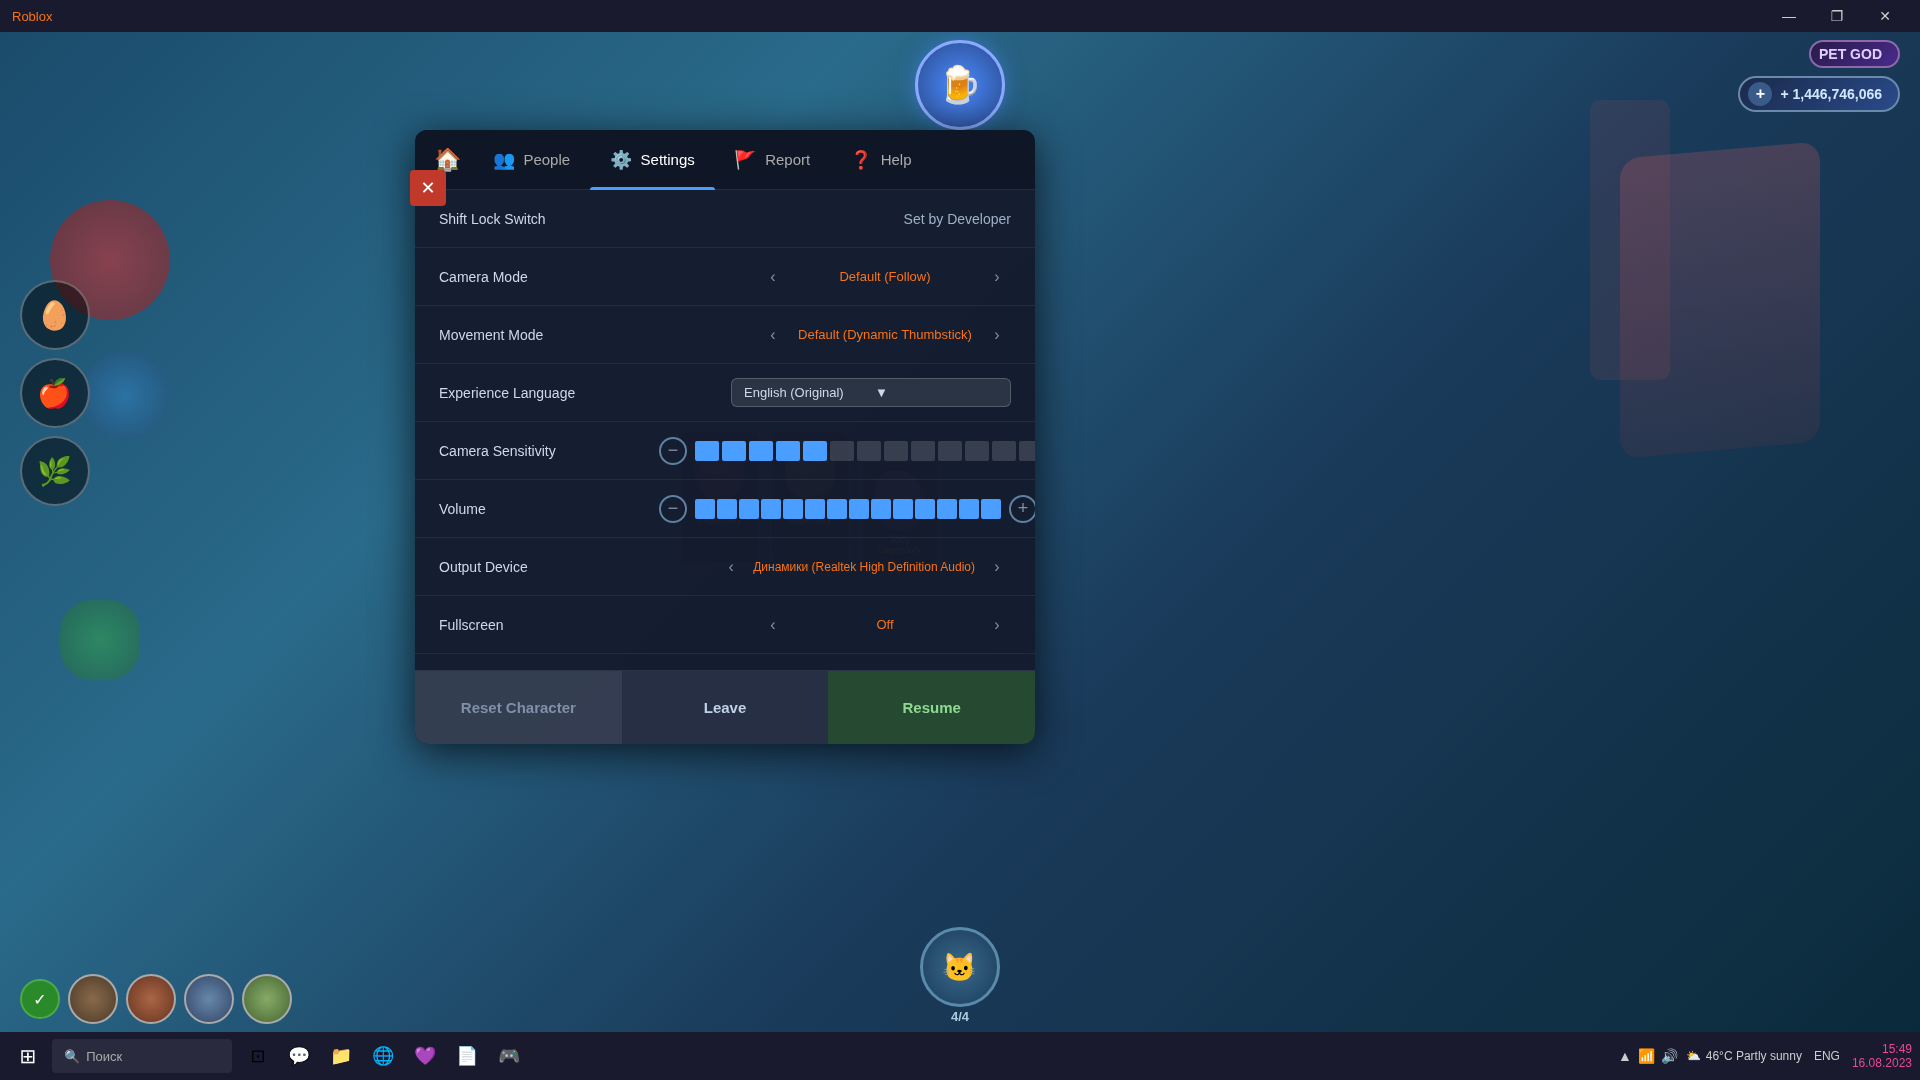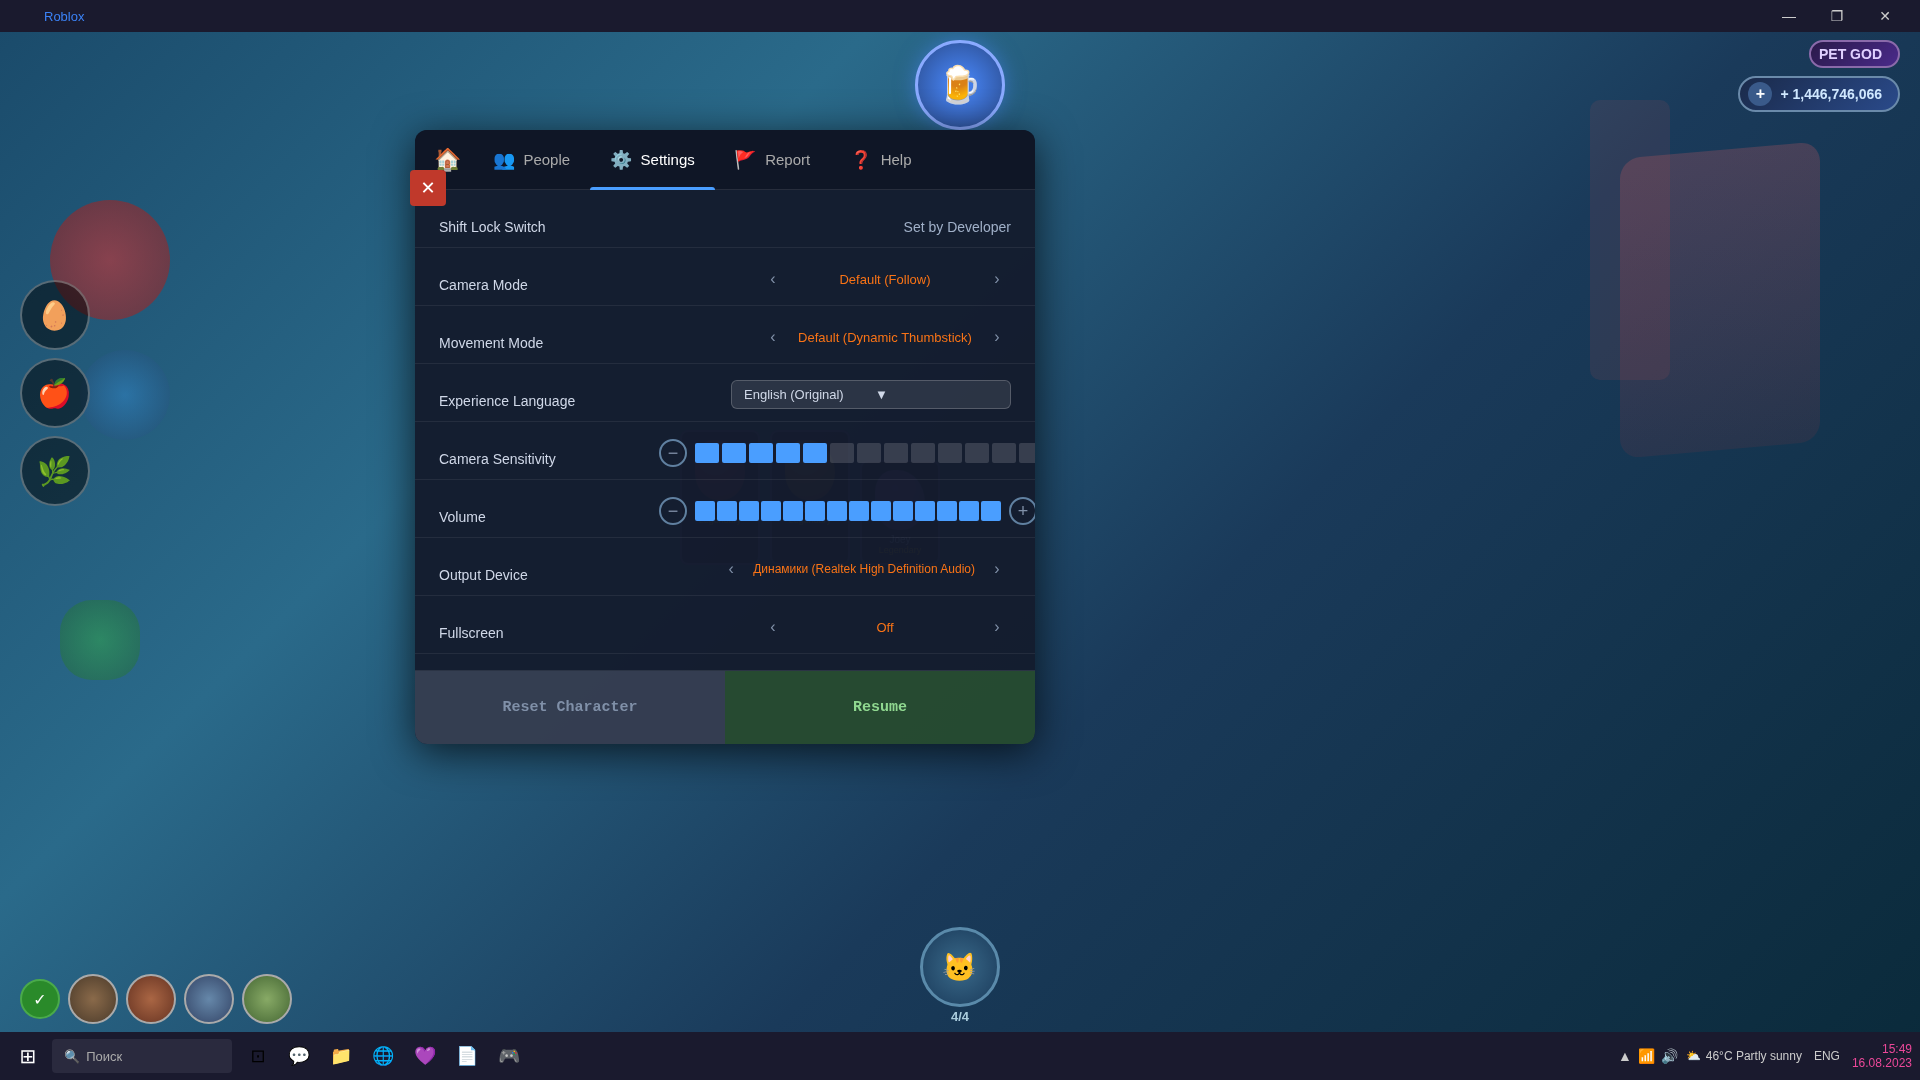--- a/index.html
+++ b/index.html
@@ -124,24 +124,23 @@
       right: 0;
       height: 32px;
       background: #1a1a2e;
       z-index: 100;
       display: flex;
       align-items: center;
       padding: 0 12px;
     }
 
     .title-bar-title {
-      color: #3b82f6;
+      color: #f97316;
       font-size: 13px;
       flex: 1;
-      margin-left: 32px;
     }
 
     .title-bar-controls {
       display: flex;
       gap: 2px;
     }
 
     .title-bar-btn {
       width: 46px;
       height: 32px;
@@ -354,21 +353,21 @@
     .settings-content::-webkit-scrollbar {
       width: 6px;
     }
     .settings-content::-webkit-scrollbar-thumb {
       background: rgba(255,255,255,0.2);
       border-radius: 3px;
     }
 
     .setting-row {
       display: flex;
-      align-items: flex-end;
+      align-items: center;
       padding: 12px 24px;
       border-bottom: 1px solid rgba(255,255,255,0.07);
       min-height: 58px;
     }
 
     .setting-label {
       color: #d0d8e8;
       font-size: 14px;
       width: 220px;
       flex-shrink: 0;
@@ -503,21 +502,20 @@
     }
 
     .footer-btn {
       flex: 1;
       padding: 28px;
       font-size: 15px;
       font-weight: 600;
       cursor: pointer;
       border: none;
       outline: none;
-      font-family: Liberation Mono, monospace;
     }
 
     .footer-btn.reset {
       background: rgba(60, 70, 90, 0.8);
       color: #8090a8;
       border-radius: 0 0 0 12px;
     }
 
     .footer-btn.leave {
       background: rgba(40, 50, 70, 0.9);
@@ -803,20 +801,21 @@
         <div class="arrow-btn">‹</div>
 
         <div class="arrow-btn">›</div>
       </div>
     </div>
 
   </div>
 
   <div class="dialog-footer">
     <button class="footer-btn reset">Reset Character</button>
+    <button class="footer-btn leave">Leave</button>
     <button class="footer-btn resume">Resume</button>
   </div>
 </div>
 
 <div class="player-cards">
   <div class="player-card">
     <div class="avatar-blob"></div>
     <div>Roxy</div>
     <div class="rarity">Legendary</div>
   </div>

